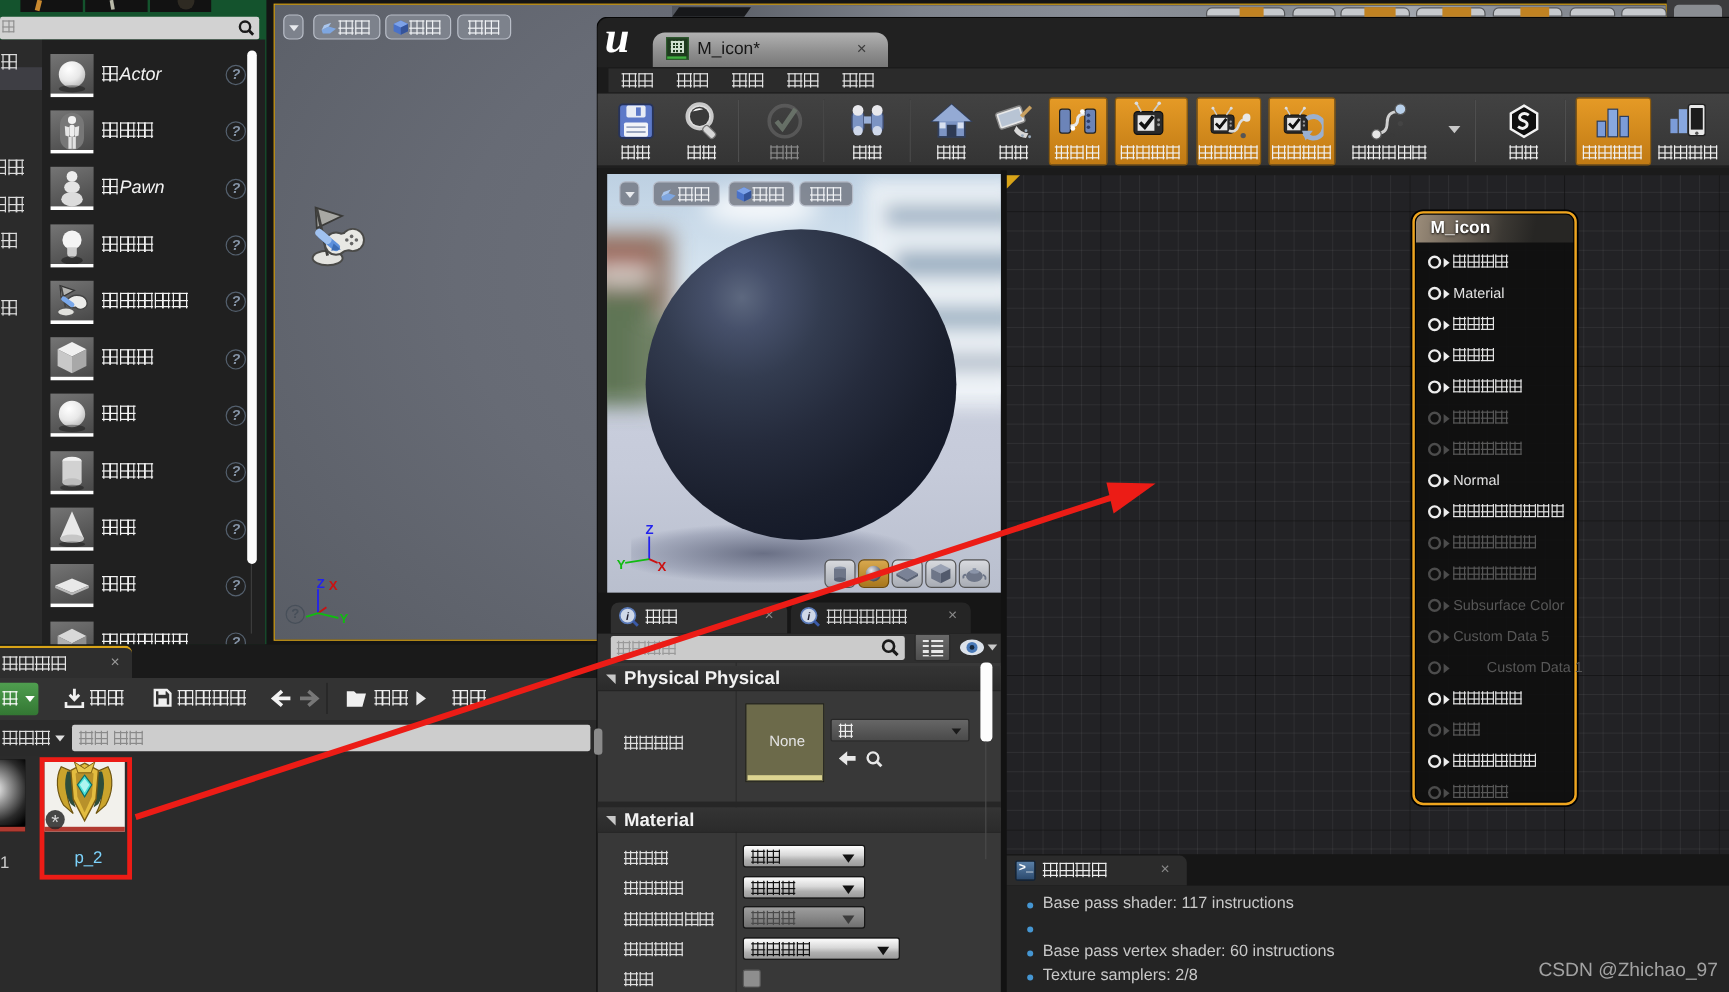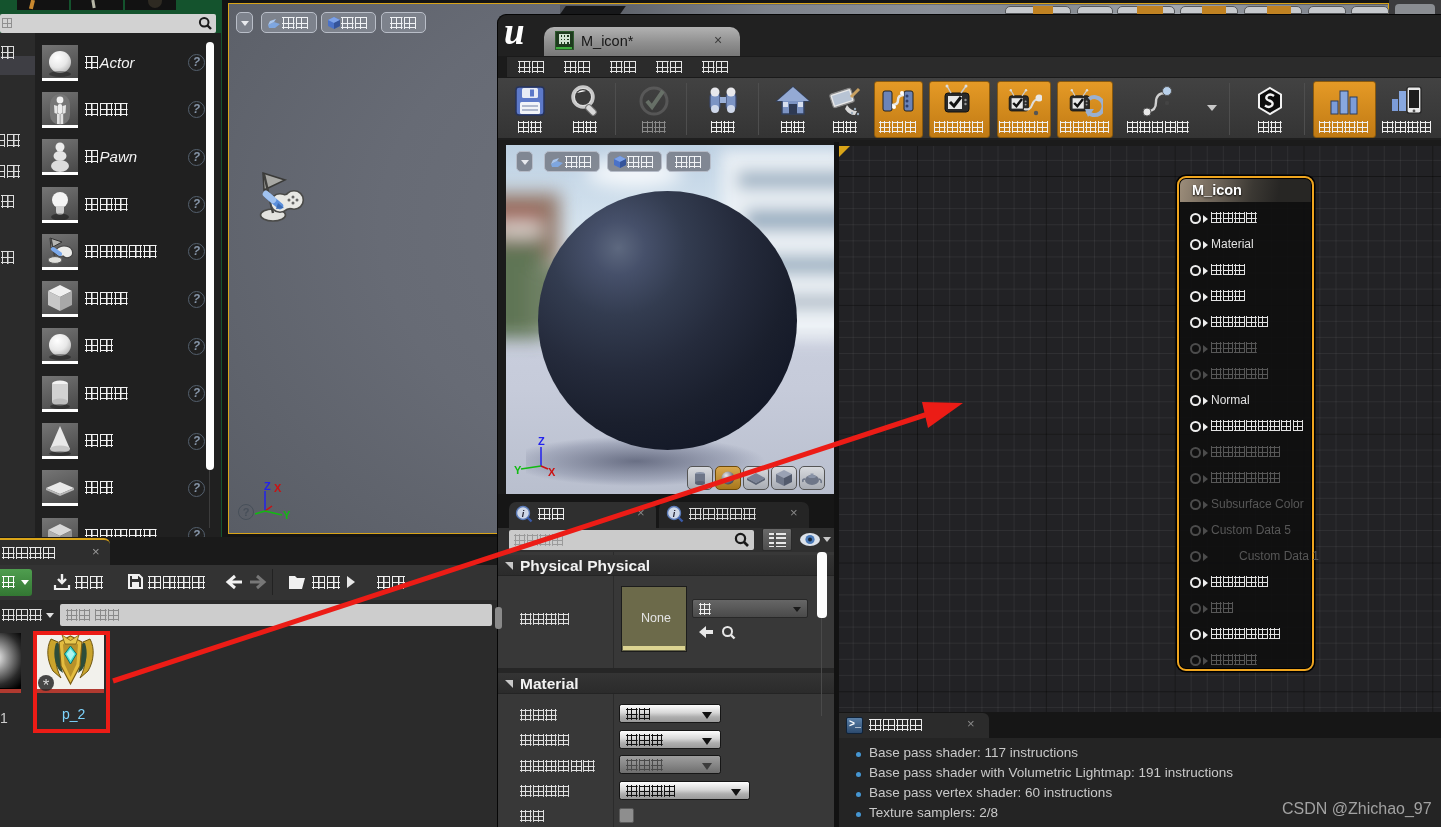--- a/index.html
+++ b/index.html
@@ -756,21 +756,20 @@
    <div class="abs" style="left:7px;top:4px;width:17px;height:17px;background:linear-gradient(#5a80a8,#2c4a6e);border:1px solid #0f2238;border-radius:2px;">
     <span style="position:absolute;left:2px;top:1px;font-size:10px;font-weight:bold;color:#fff;font-family:'Liberation Mono',monospace;">&gt;_</span>
    </div>
    <span class="abs row" style="left:30px;top:4px;font-size:14px;color:#ececec;"><span class="c"></span><span class="c"></span><span class="c"></span><span class="c"></span></span>
    <span class="abs" style="left:128px;top:3px;color:#8a8a8a;font-size:13px;">×</span>
   </div>
   <div class="abs" style="left:0;top:26px;width:603px;height:90px;background:#242424;color:#c9c9c9;font-size:13.5px;">
    <div class="abs" style="left:17px;top:14px;width:5px;height:5px;border-radius:50%;background:#4596d2;"></div>
           <span class="abs" style="left:30px;top:7px;">Base pass shader: 117 instructions</span>
    <div class="abs" style="left:17px;top:34px;width:5px;height:5px;border-radius:50%;background:#4596d2;"></div>
-          <span class="abs" style="left:30px;top:27px;">Base pass shader with Volumetric Lightmap: 191 instructions</span>
    <div class="abs" style="left:17px;top:54px;width:5px;height:5px;border-radius:50%;background:#4596d2;"></div>
           <span class="abs" style="left:30px;top:47px;">Base pass vertex shader: 60 instructions</span>
    <div class="abs" style="left:17px;top:74px;width:5px;height:5px;border-radius:50%;background:#4596d2;"></div>
           <span class="abs" style="left:30px;top:67px;">Texture samplers: 2/8</span>
   </div>
  </div>
 </div>
 
 <span class="abs" style="left:1282px;top:800px;font-size:16px;color:#a2a2a2;white-space:nowrap;">CSDN @Zhichao_97</span>
 

